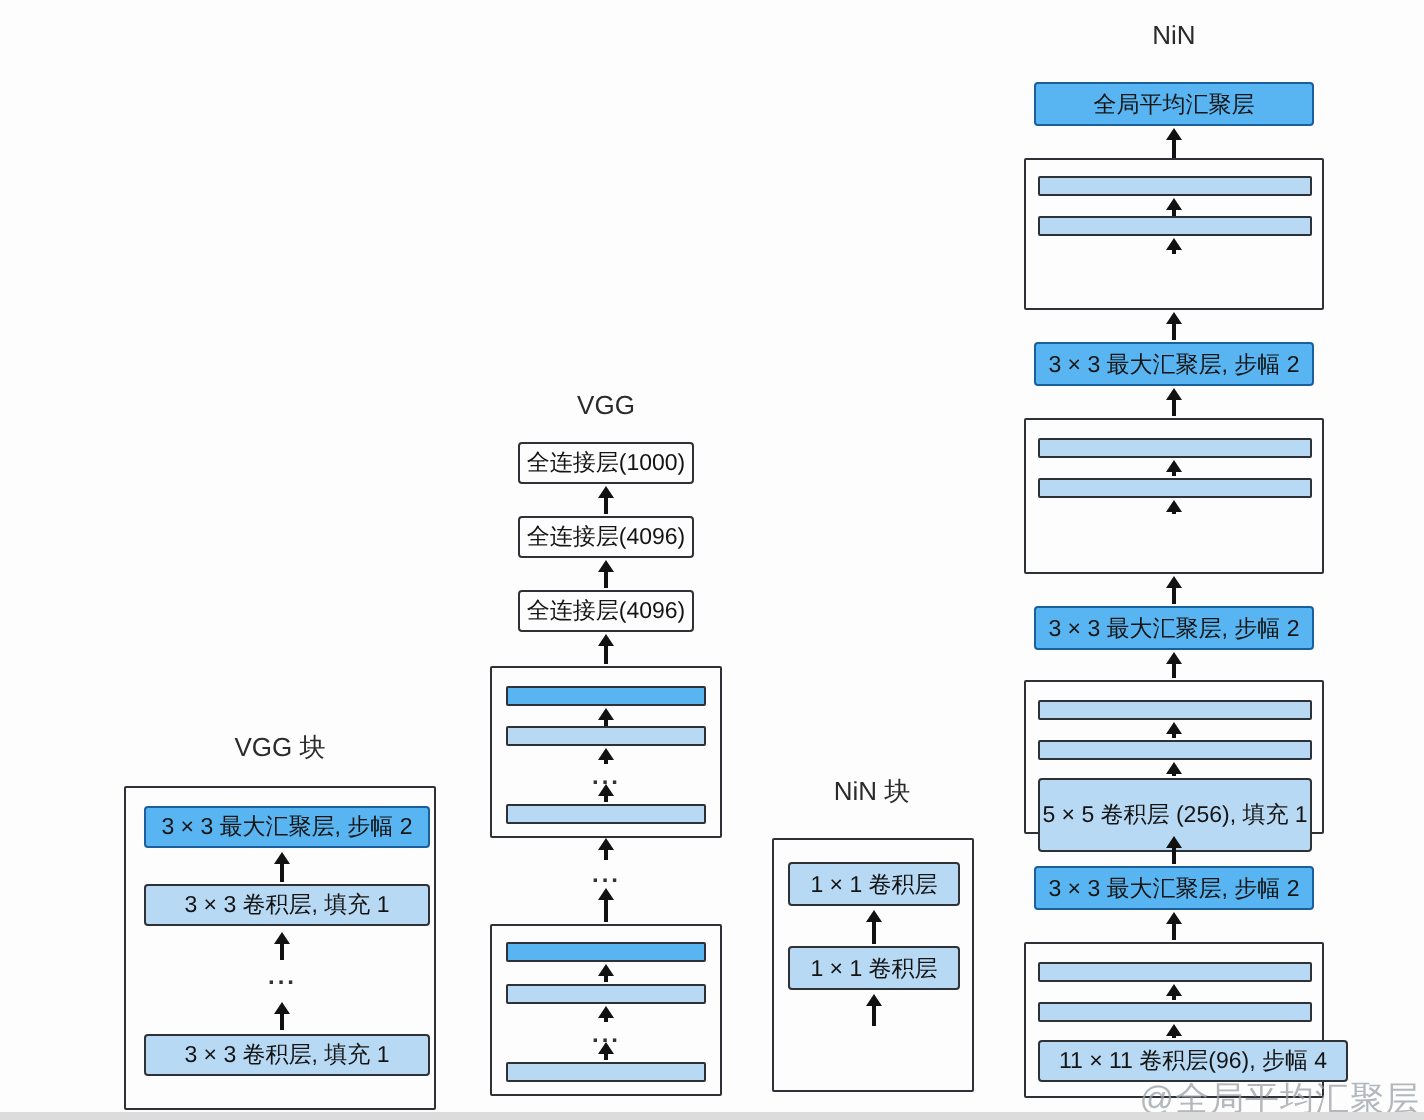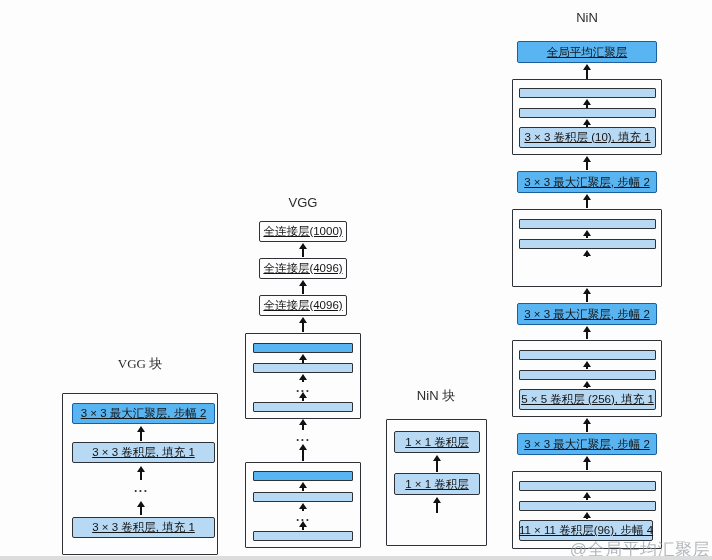--- a/index.html
+++ b/index.html
@@ -6,21 +6,21 @@
   .canvas {
     position:relative; width:712px; height:560px; overflow:hidden;
     background:#fdfdfd;
     font-family:"Liberation Sans","DejaVu Sans",sans-serif;
     color:#222;
   }
   .title { position:absolute; font-size:13px; color:#2b2b2b; text-align:center; white-space:nowrap; }
   .box {
     position:absolute; display:flex; align-items:center; justify-content:center;
     font-size:11.5px; color:#141414; white-space:nowrap;
-    border:1.5px solid #2e3136; border-radius:2px; box-sizing:border-box;text-decoration:underline;
+    border:1.5px solid #2e3136; border-radius:2px; box-sizing:border-box;
   }
   .box.med   { background:var(--med,#59b5f1); border-color:#1a5f9e; }
   .box.light { background:var(--light,#b7d9f4); }
   .box.white { background:#fdfdfd; }
   .container {
     position:absolute; border:1.5px solid #2e3136; border-radius:1px;
     background:#fdfdfd; box-sizing:border-box;
   }
   .bar {
     position:absolute; height:10px; box-sizing:border-box;
@@ -43,21 +43,21 @@
     position:absolute; right:2px; top:538px; font-size:17px;
     color:rgba(155,160,166,0.75); white-space:nowrap; letter-spacing:0.5px;
   }
   .bottom-strip { position:absolute; left:0; right:0; bottom:0; height:4px; background:#dcdcdc; }
 </style>
 </head>
 <body>
 
 <div class="canvas">
 
-  <div class="title" style="left:100px; top:355px; width:80px;font-family:Liberation Serif, serif;">VGG 块</div>
+  <div class="title" style="left:100px; top:365px; width:80px;">VGG 块</div>
   <div class="container" style="left:62px; top:393px; width:156px; height:162px;"></div>
   <div class="box med" style="left:72px; top:403px; width:143px; height:21px;">3 × 3 最大汇聚层, 步幅 2</div>
   <div class="arrow" style="left:136px; top:426px; height:15px;"></div>
   <div class="box light" style="left:72px; top:442px; width:143px; height:21px;">3 × 3 卷积层, 填充 1</div>
   <div class="arrow" style="left:136px; top:466px; height:14px;"></div>
   <div class="dots" style="left:134px; top:483px;">...</div>
   <div class="arrow" style="left:136px; top:501px; height:14px;"></div>
   <div class="box light" style="left:72px; top:517px; width:143px; height:21px;">3 × 3 卷积层, 填充 1</div>
 
   <div class="title" style="left:273px; top:195px; width:60px;">VGG</div>
@@ -99,49 +99,48 @@
 
   <div class="title" style="left:557px; top:10px; width:60px;">NiN</div>
   <div class="box med" style="left:517px; top:41px; width:140px; height:22px;">全局平均汇聚层</div>
   <div class="arrow" style="left:582px; top:64px; height:15px;"></div>
 
   <div class="container" style="left:512px; top:79px; width:150px; height:76px;"></div>
   <div class="bar light" style="left:519px; top:88px; width:137px;"></div>
   <div class="arrow" style="left:582px; top:99px; height:9px;"></div>
   <div class="bar light" style="left:519px; top:108px; width:137px;"></div>
   <div class="arrow" style="left:582px; top:119px; height:8px;"></div>
-  <div class="box light" style="left:519px; top:127px; width:137px; height:21px;">3 × 3 卷积层 (10), 填充 1</div>
   <div class="arrow" style="left:582px; top:156px; height:14px;"></div>
 
   <div class="box med" style="left:517px; top:171px; width:140px; height:22px;">3 × 3 最大汇聚层, 步幅 2</div>
   <div class="arrow" style="left:582px; top:194px; height:14px;"></div>
 
   <div class="container" style="left:512px; top:209px; width:150px; height:78px;"></div>
   <div class="bar light" style="left:519px; top:219px; width:137px;"></div>
   <div class="arrow" style="left:582px; top:230px; height:8px;"></div>
   <div class="bar light" style="left:519px; top:239px; width:137px;"></div>
   <div class="arrow" style="left:582px; top:250px; height:7px;"></div>
   <div class="arrow" style="left:582px; top:288px; height:14px;"></div>
 
   <div class="box med" style="left:517px; top:303px; width:140px; height:22px;">3 × 3 最大汇聚层, 步幅 2</div>
   <div class="arrow" style="left:582px; top:326px; height:13px;"></div>
 
   <div class="container" style="left:512px; top:340px; width:150px; height:77px;"></div>
   <div class="bar light" style="left:519px; top:350px; width:137px;"></div>
   <div class="arrow" style="left:582px; top:361px; height:8px;"></div>
   <div class="bar light" style="left:519px; top:370px; width:137px;"></div>
   <div class="arrow" style="left:582px; top:381px; height:7px;"></div>
-  <div class="box light" style="left:519px; top:389px; width:137px; height:21px;">5 × 5 卷积层 (256), 填充 1</div>
+  <div class="box light" style="left:519px; top:389px; width:137px; height:37px;">5 × 5 卷积层 (256), 填充 1</div>
   <div class="arrow" style="left:582px; top:418px; height:14px;"></div>
 
   <div class="box med" style="left:517px; top:433px; width:140px; height:22px;">3 × 3 最大汇聚层, 步幅 2</div>
   <div class="arrow" style="left:582px; top:456px; height:14px;"></div>
 
   <div class="container" style="left:512px; top:471px; width:150px; height:78px;"></div>
   <div class="bar light" style="left:519px; top:481px; width:137px;"></div>
   <div class="arrow" style="left:582px; top:492px; height:8px;"></div>
   <div class="bar light" style="left:519px; top:501px; width:137px;"></div>
   <div class="arrow" style="left:582px; top:512px; height:7px;"></div>
-  <div class="box light" style="left:519px; top:520px; width:134px; height:21px;">11 × 11 卷积层(96), 步幅 4</div>
+  <div class="box light" style="left:519px; top:520px; width:155px; height:21px;">11 × 11 卷积层(96), 步幅 4</div>
 
   <div class="watermark">@全局平均汇聚层</div>
   <div class="bottom-strip"></div>
 </div>
 
 </body></html>

